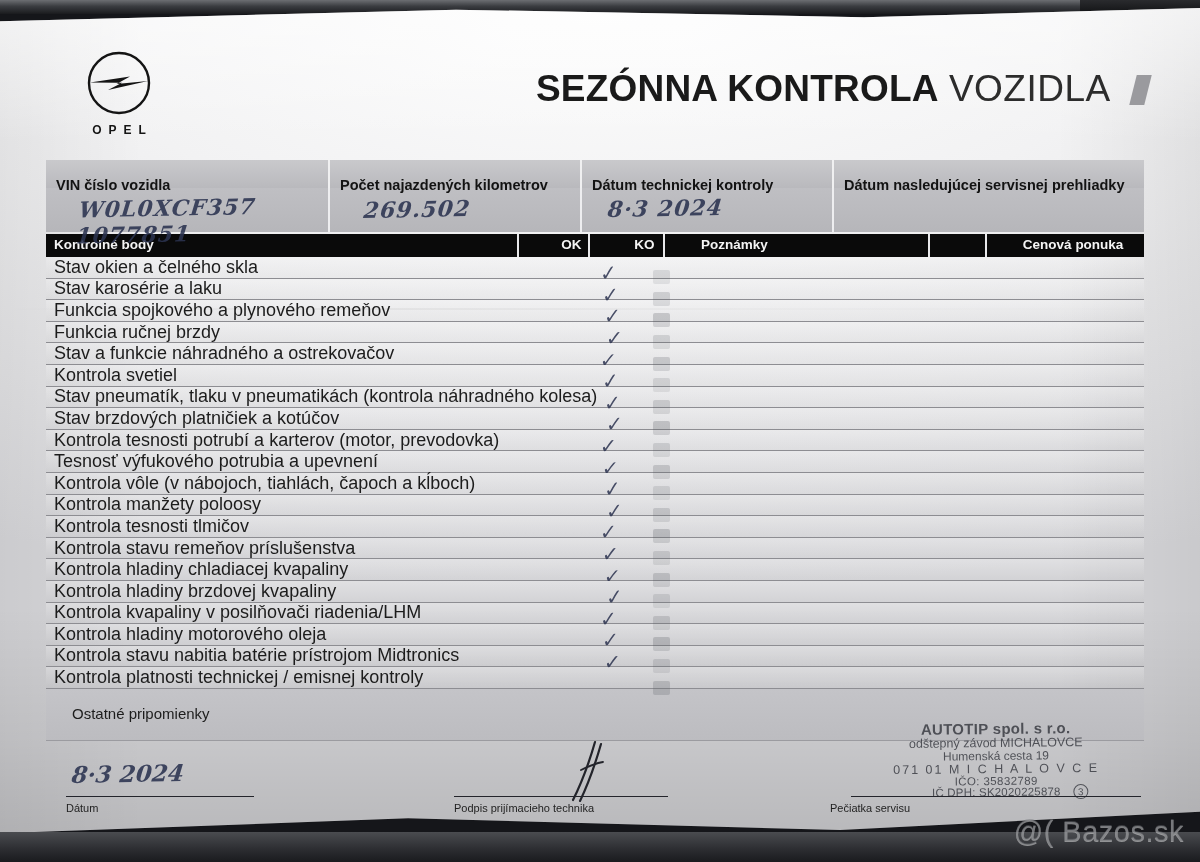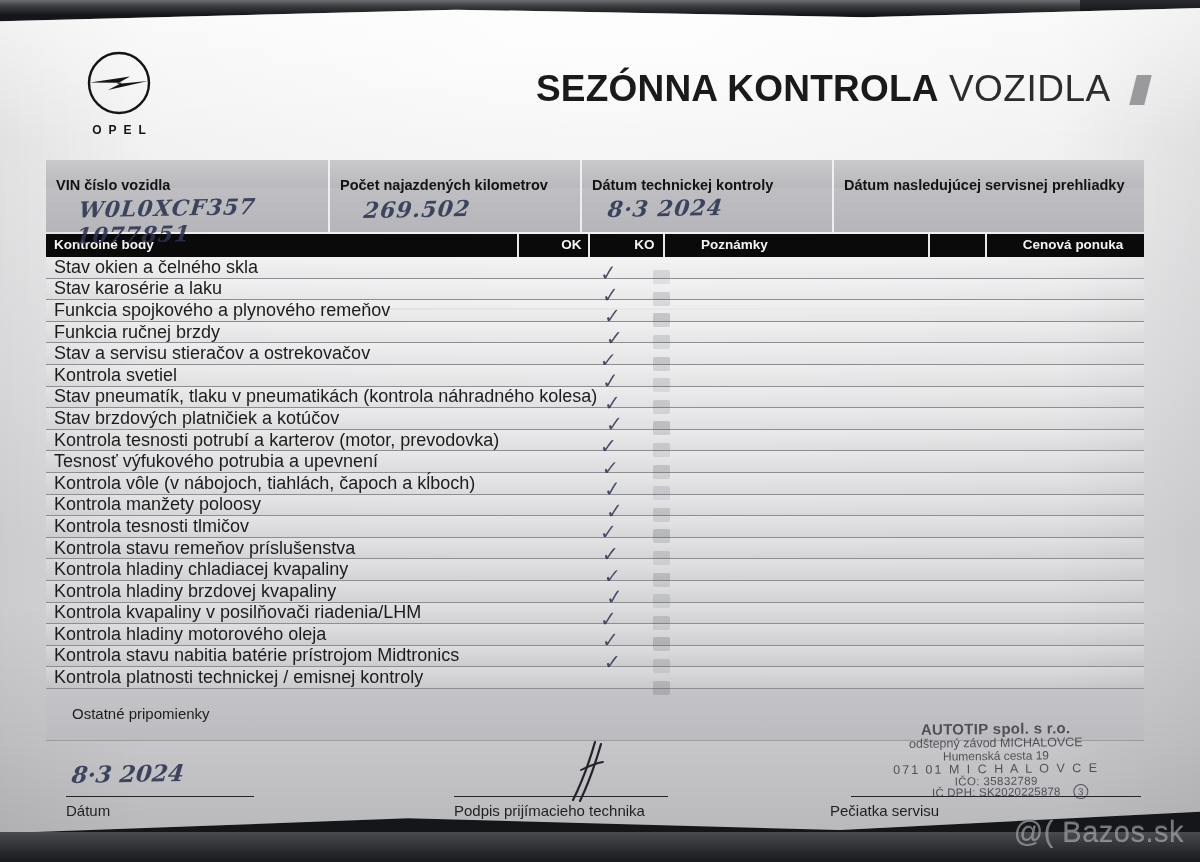--- a/index.html
+++ b/index.html
@@ -200,21 +200,21 @@
 
   .sig-line {
     position: absolute; height: 0;
     border-top: 1.6px solid #23242b;
   }
   .sig-date-line { left: 20px; top: 58px; width: 188px; }
   .sig-tech-line { left: 408px; top: 58px; width: 214px; }
   .sig-stamp-line{ left: 805px; top: 58px; width: 290px; }
 
   .cap {
-    position: absolute; font-size: 15px; color: #1f1f1f;
+    position: absolute; font-size: 11px; color: #1f1f1f;
   }
   .cap-date  { left: 20px;  top: 64px; }
   .cap-tech  { left: 408px; top: 64px; }
   .cap-stamp { left: 784px; top: 64px; }
 
   .hw-date {
     position: absolute; left: 26px; top: 22px;
     font-size: 23px;
   }
   .sig-mark {
@@ -362,21 +362,21 @@
               <span class="tick" style="transform: rotate(-3.9deg) skewX(-6deg); left: 15px;">✓</span>
             </div>
             <div class="ko">
               <span class="smudge" style="opacity: 0.63;"></span>
             </div>
             <div class="note"></div>
             <div class="gap"></div>
             <div class="price"></div>
           </div>
           <div class="row">
-            <div class="label">Stav a servisu stieračov a ostrekovačov</div>
+            <div class="label">Stav a funkcie náhradného a ostrekovačov</div>
             <div class="ok">
               <span class="tick" style="transform: rotate(-2.2deg) skewX(-6deg); left: 9px;">✓</span>
             </div>
             <div class="ko">
               <span class="smudge" style="opacity: 0.79;"></span>
             </div>
             <div class="note"></div>
             <div class="gap"></div>
             <div class="price"></div>
           </div>

